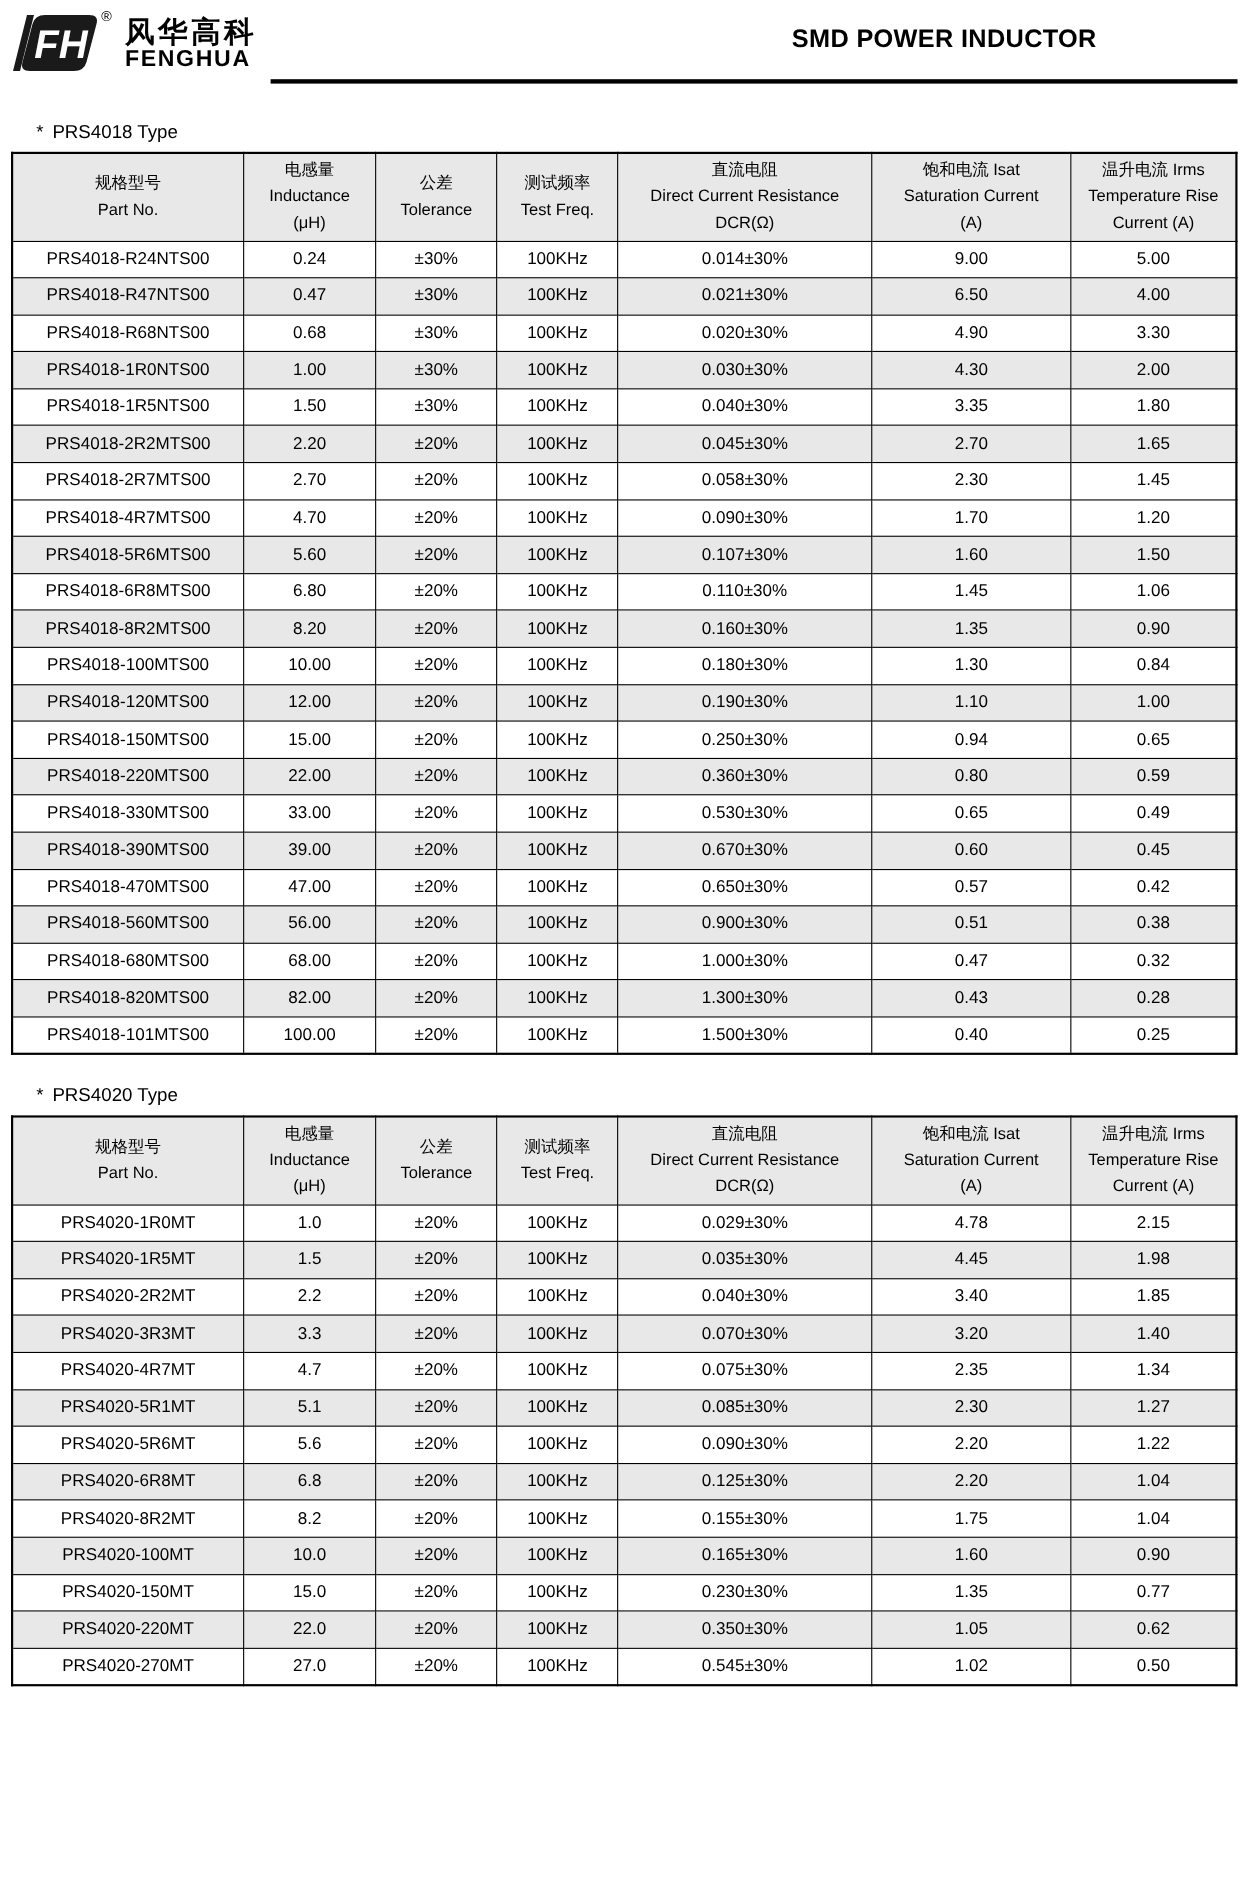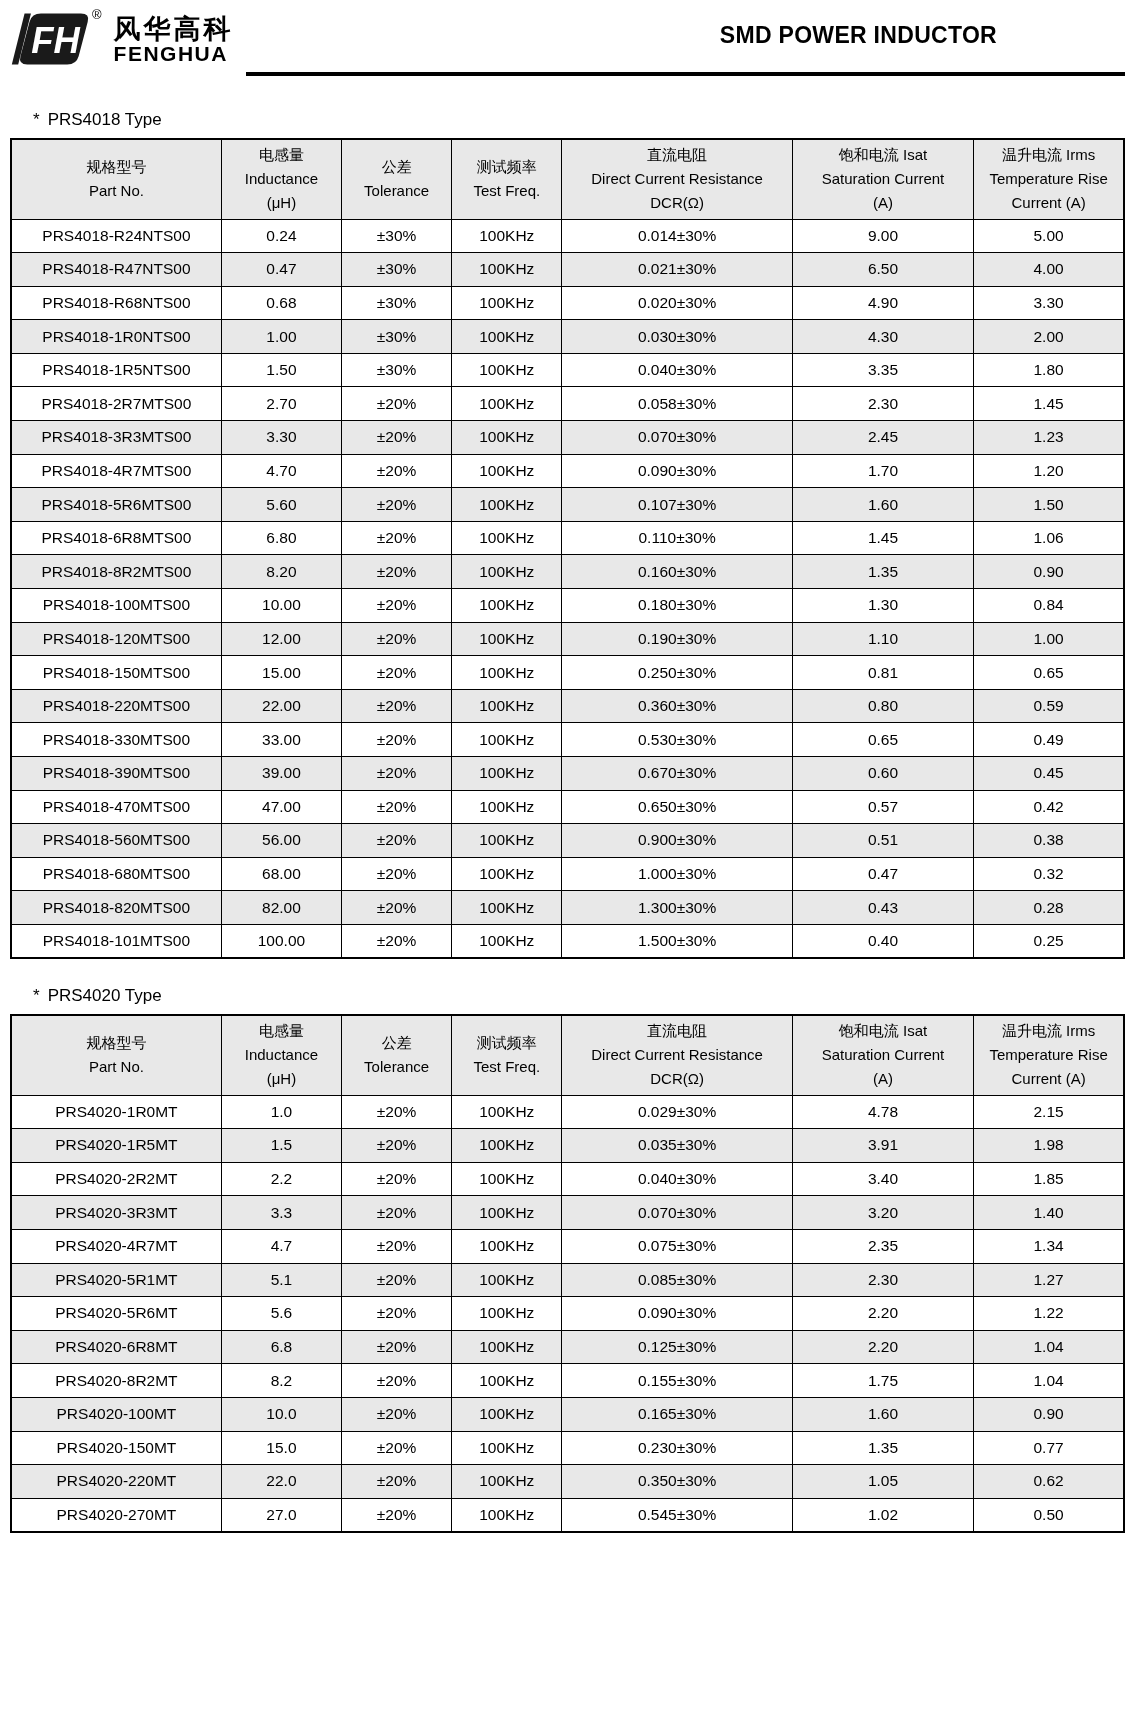--- a/index.html
+++ b/index.html
@@ -165,38 +165,38 @@
           </tr>
           <tr>
             <td>PRS4018-1R5NTS00</td>
             <td>1.50</td>
             <td>±30%</td>
             <td>100KHz</td>
             <td>0.040±30%</td>
             <td>3.35</td>
             <td>1.80</td>
           </tr>
+          <tr class="stripe">
+            <td>PRS4018-2R2MTS00</td>
+            <td>2.20</td>
+            <td>±20%</td>
+            <td>100KHz</td>
+            <td>0.045±30%</td>
+            <td>2.70</td>
+            <td>1.65</td>
+          </tr>
           <tr>
             <td>PRS4018-2R7MTS00</td>
             <td>2.70</td>
             <td>±20%</td>
             <td>100KHz</td>
             <td>0.058±30%</td>
             <td>2.30</td>
             <td>1.45</td>
           </tr>
-          <tr class="stripe">
-            <td>PRS4018-3R3MTS00</td>
-            <td>3.30</td>
-            <td>±20%</td>
-            <td>100KHz</td>
-            <td>0.070±30%</td>
-            <td>2.45</td>
-            <td>1.23</td>
-          </tr>
           <tr>
             <td>PRS4018-4R7MTS00</td>
             <td>4.70</td>
             <td>±20%</td>
             <td>100KHz</td>
             <td>0.090±30%</td>
             <td>1.70</td>
             <td>1.20</td>
           </tr>
           <tr class="stripe">
@@ -243,21 +243,21 @@
             <td>0.190±30%</td>
             <td>1.10</td>
             <td>1.00</td>
           </tr>
           <tr>
             <td>PRS4018-150MTS00</td>
             <td>15.00</td>
             <td>±20%</td>
             <td>100KHz</td>
             <td>0.250±30%</td>
-            <td>0.81</td>
+            <td>0.94</td>
             <td>0.65</td>
           </tr>
           <tr class="stripe">
             <td>PRS4018-220MTS00</td>
             <td>22.00</td>
             <td>±20%</td>
             <td>100KHz</td>
             <td>0.360±30%</td>
             <td>0.80</td>
             <td>0.59</td>
@@ -388,21 +388,21 @@
             <td>0.029±30%</td>
             <td>4.78</td>
             <td>2.15</td>
           </tr>
           <tr class="stripe">
             <td>PRS4020-1R5MT</td>
             <td>1.5</td>
             <td>±20%</td>
             <td>100KHz</td>
             <td>0.035±30%</td>
-            <td>3.91</td>
+            <td>4.45</td>
             <td>1.98</td>
           </tr>
           <tr>
             <td>PRS4020-2R2MT</td>
             <td>2.2</td>
             <td>±20%</td>
             <td>100KHz</td>
             <td>0.040±30%</td>
             <td>3.40</td>
             <td>1.85</td>

